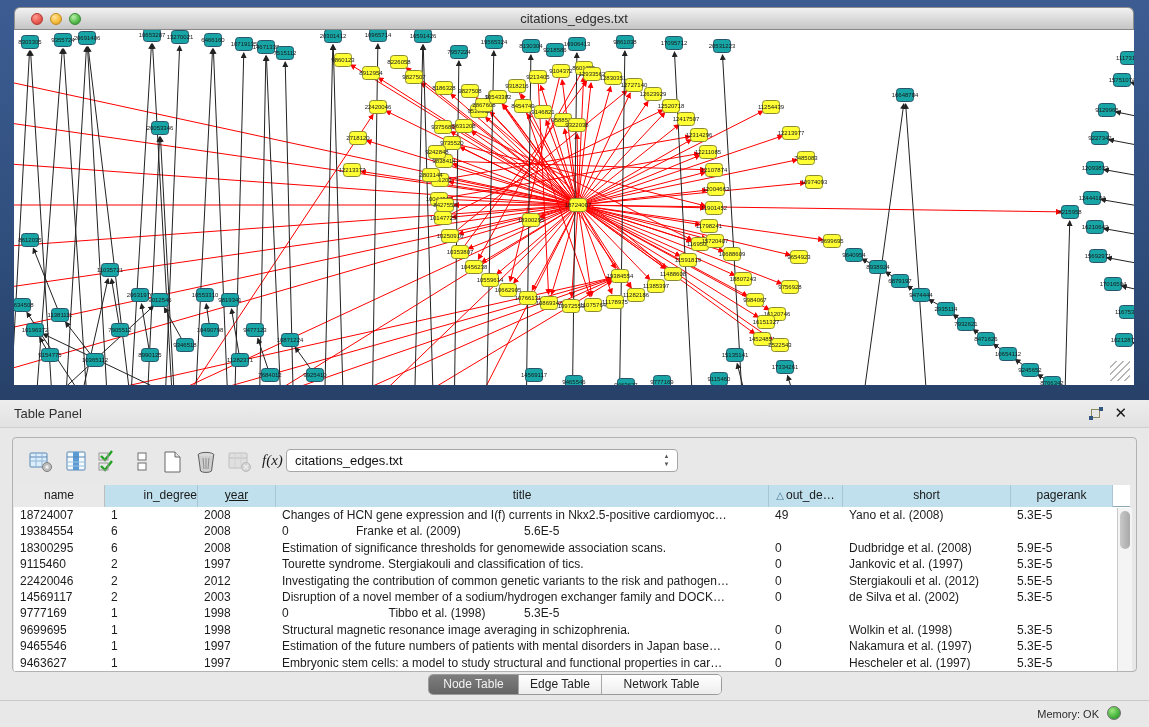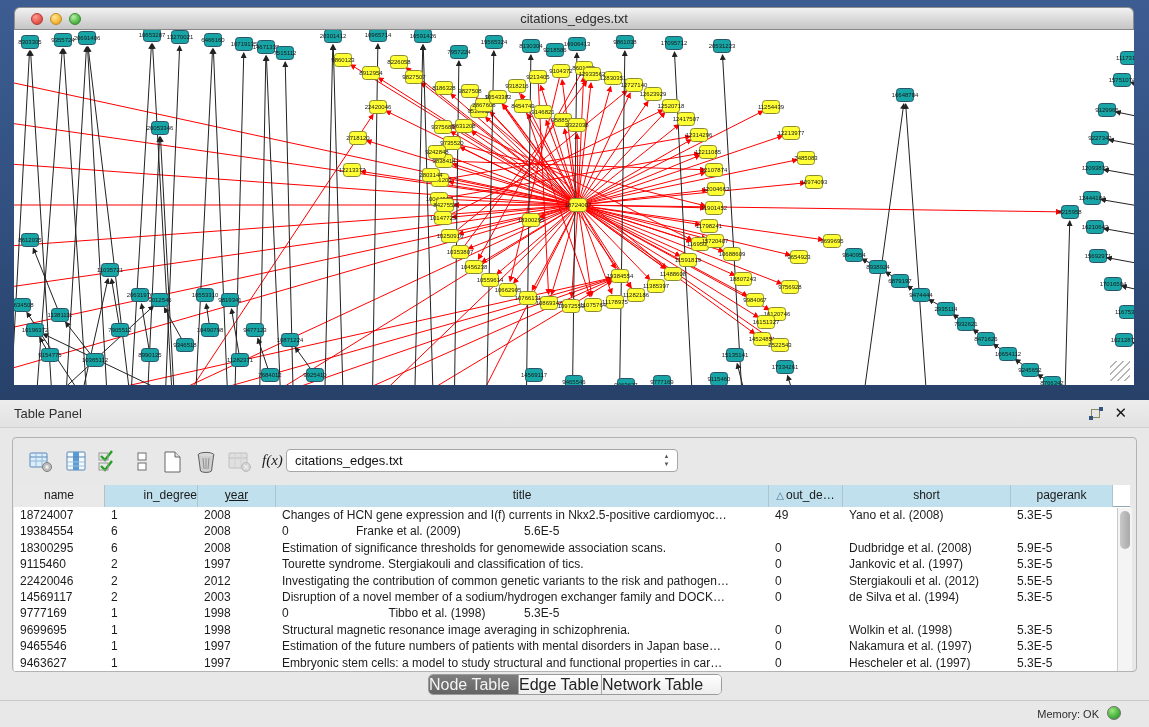--- a/index.html
+++ b/index.html
@@ -59,21 +59,21 @@
   .tcell{font-size:12px;color:#1c1c1c;line-height:16.4px;padding-left:6px;box-sizing:border-box;
     overflow:hidden;white-space:nowrap;}
   
   #vscroll{position:absolute;right:4px;top:70px;width:15px;height:163px;background:#f4f4f4;
     border-left:1px solid #c9c9c9;box-sizing:border-box;}
   #vthumb{position:absolute;left:2px;top:3px;width:10px;height:38px;border-radius:5px;
     background:linear-gradient(90deg,#c9c9c9,#a9a9a9);}
   
   #tabs{position:absolute;left:428px;top:274px;height:21px;display:flex;
     border:1px solid #9b9b9b;border-radius:5px;overflow:hidden;background:#fff;box-sizing:border-box;}
-  .seg{height:100%;font-size:16px;color:#222;text-align:left;line-height:19px;
+  .seg{height:100%;font-size:12px;color:#222;text-align:center;line-height:19px;
     background:linear-gradient(180deg,#ffffff,#ededed);border-right:1px solid #a8a8a8;box-sizing:border-box;}
   .seg:last-child{border-right:none;}
   .seg.sel{background:linear-gradient(180deg,#7e7e7e,#646464);color:#f4f4f4;}
   
   #statusbar{position:absolute;left:0;top:300px;width:1149px;height:27px;border-top:1px solid #c8c8c8;box-sizing:border-box;}
   #mem-label{position:absolute;right:50px;top:7px;font-size:11px;color:#2c2c2c;}
   #mem-dot{position:absolute;right:28px;top:5px;width:14px;height:14px;border-radius:50%;
     background:radial-gradient(circle at 35% 30%,#9ce87e,#44b13c 60%,#2f8f2c);border:1px solid #6f6f6f;box-sizing:border-box;}
 </style>
 </head>
@@ -1013,21 +1013,21 @@
             <div class="tcell" style="width: 74px;">0</div>
             <div class="tcell" style="width: 168px;">Stergiakouli et al. (2012)</div>
             <div class="tcell" style="width: 102px;">5.5E-5</div>
           </div>
           <div class="trow">
             <div class="tcell" style="width: 91px;">14569117</div>
             <div class="tcell" style="width: 93px;">2</div>
             <div class="tcell" style="width: 78px;">2003</div>
             <div class="tcell" style="width: 493px;">Disruption of a novel member of a sodium/hydrogen exchanger family and DOCK…</div>
             <div class="tcell" style="width: 74px;">0</div>
-            <div class="tcell" style="width: 168px;">de Silva et al. (1994)</div>
+            <div class="tcell" style="width: 168px;">de Silva et al. (2002)</div>
             <div class="tcell" style="width: 102px;">5.3E-5</div>
           </div>
           <div class="trow">
             <div class="tcell" style="width: 91px;">9777169</div>
             <div class="tcell" style="width: 93px;">1</div>
             <div class="tcell" style="width: 78px;">1998</div>
             <div class="tcell" style="width: 74px;">0</div>
             <div class="tcell" style="width: 168px; text-align: center;">Tibbo et al. (1998)</div>
             <div class="tcell" style="width: 102px;">5.3E-5</div>
           </div>

